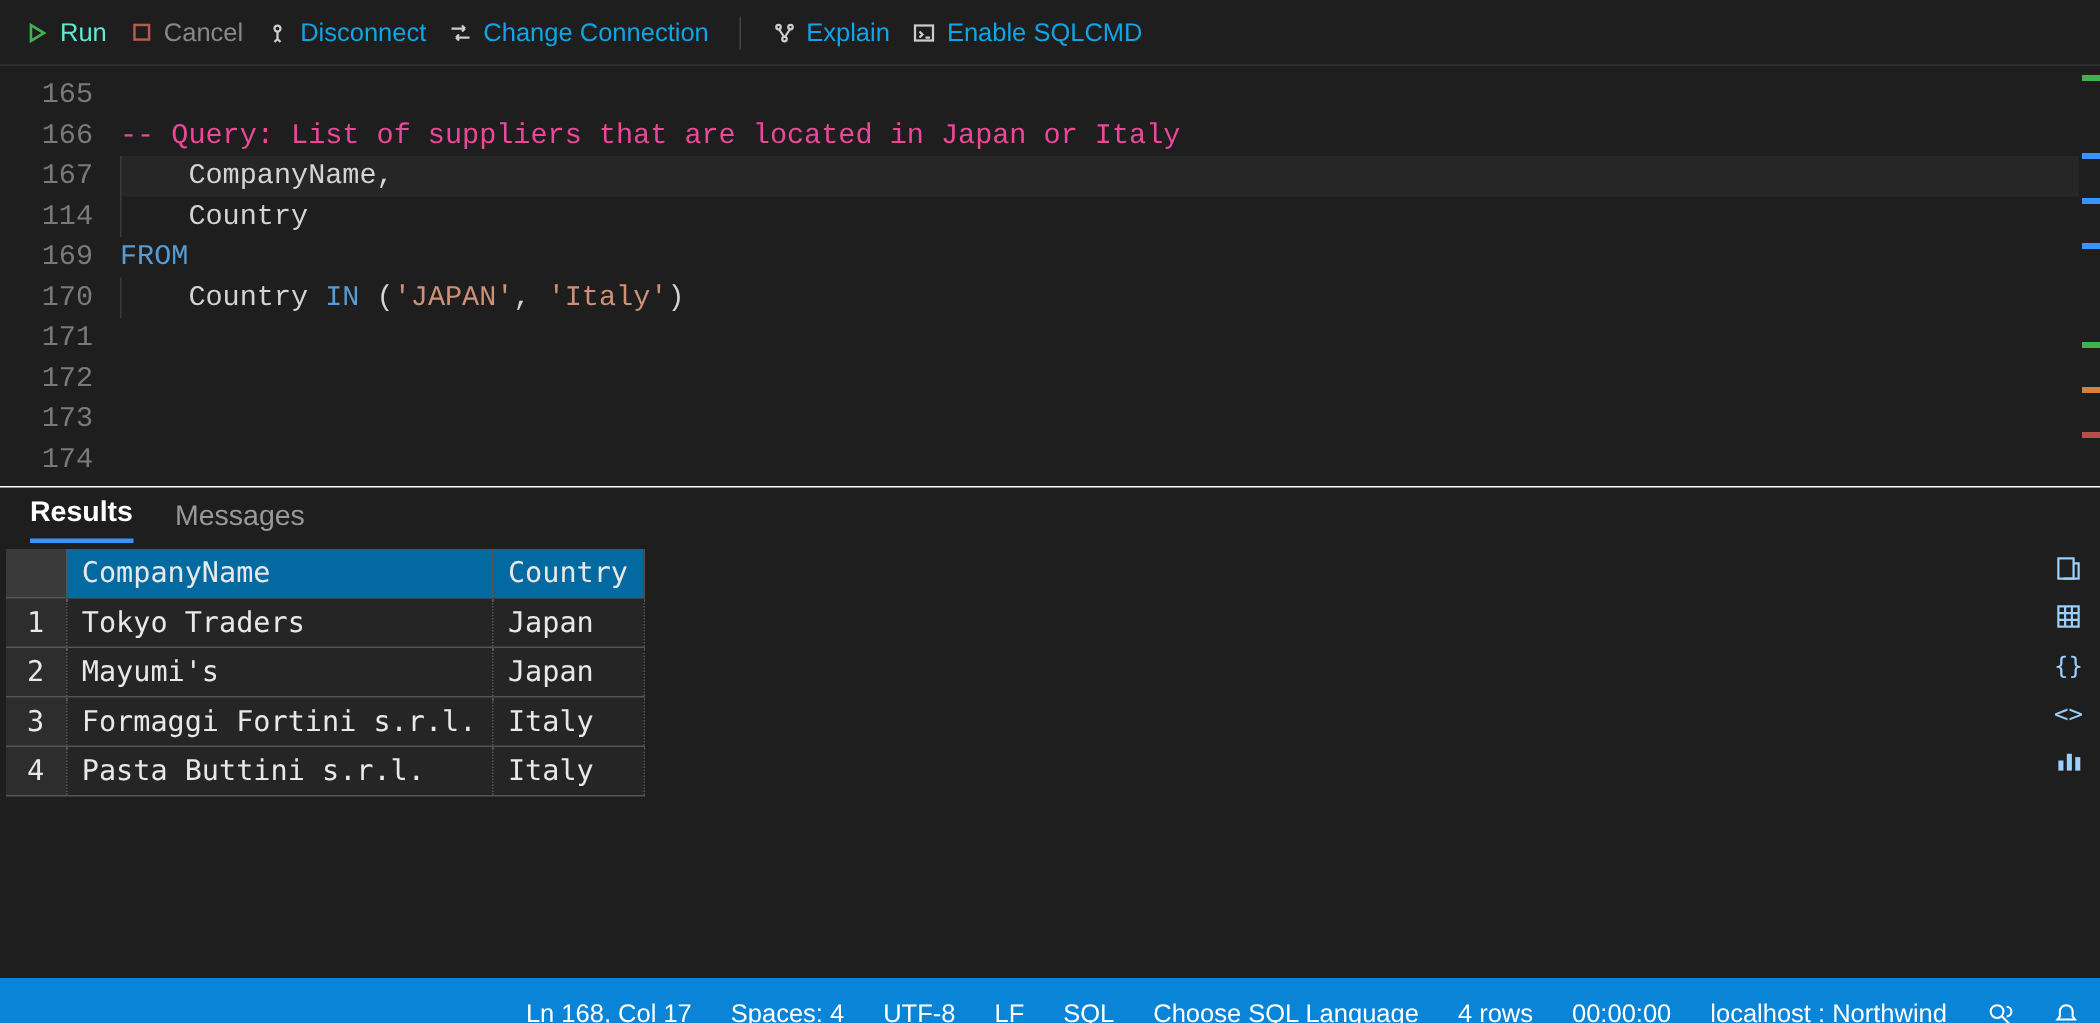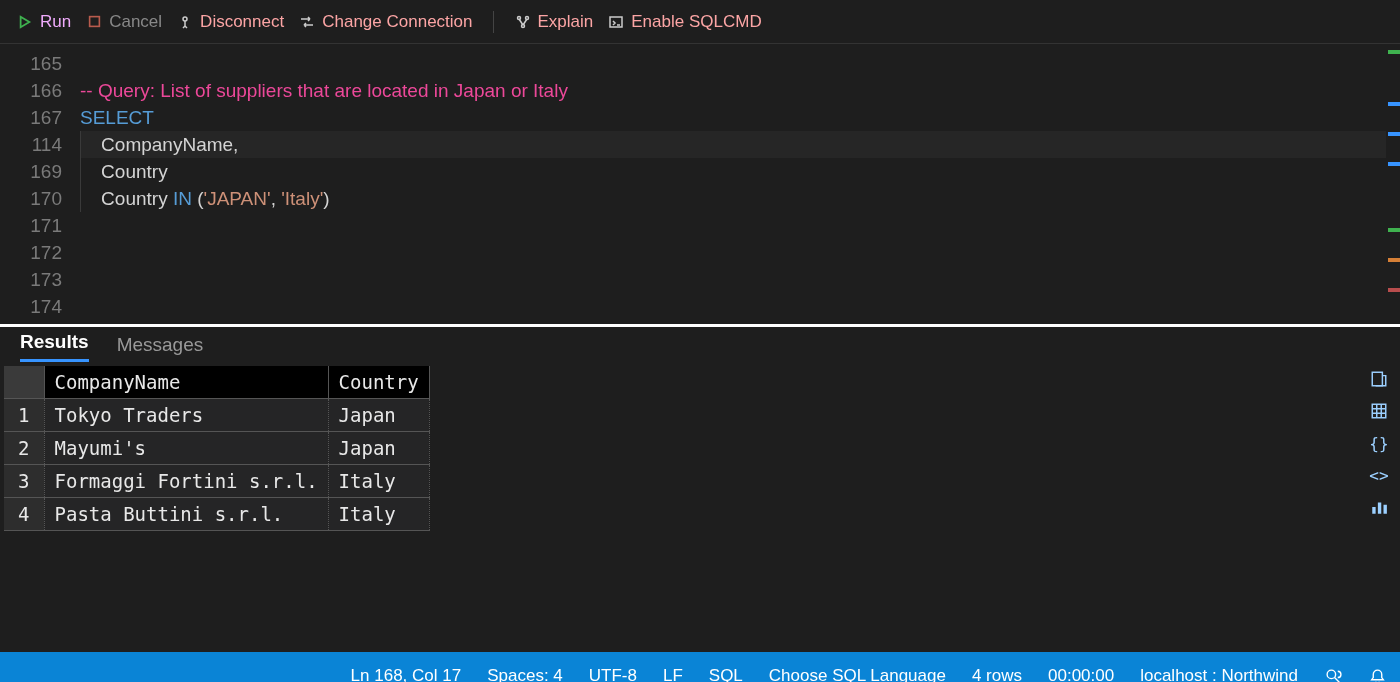--- a/index.html
+++ b/index.html
@@ -1,55 +1,55 @@
 <!DOCTYPE html>
 <html><head>
 <meta charset="utf-8">
 <style>
   * { box-sizing: border-box; margin: 0; padding: 0; }
   html, body { width: 1400px; height: 682px; overflow: hidden; background: #1e1e1e; font-family: "Segoe UI", Arial, sans-serif; color: #ccc; }
   .root { display: flex; flex-direction: column; width: 100%; height: 100%; }
 
   
   .toolbar { display: flex; align-items: center; height: 44px; background: #1e1e1e; border-bottom: 1px solid #333; padding: 0 16px; gap: 14px; font-size: 17px; }
-  .tb-item { display: flex; align-items: center; gap: 6px; color: #fca5a5; cursor: pointer; }
-  .tb-item.run { color: #f0abfc; }
+  .tb-item { display: flex; align-items: center; gap: 6px; color: #0ea5e9; cursor: pointer; }
+  .tb-item.run { color: #5eead4; }
   .tb-item.cancel { color: #888; }
   .tb-sep { width: 1px; height: 22px; background: #444; margin: 0 6px; }
   .db-select { display: flex; align-items: center; justify-content: space-between; border: 1px solid #6ea0d6; height: 32px; width: 230px; padding: 0 10px; color: #fff; font-weight: 600; font-size: 17px; cursor: pointer; }
   .ico { display: inline-flex; width: 18px; height: 18px; align-items: center; justify-content: center; }
   .run-ico svg { stroke: #3fb24f; }
   .stop-ico svg { stroke: #b85b4d; }
 
   
-  .editor { display: flex; flex: 0 0 auto; height: 280px; background: #1e1e1e; position: relative; font-family: Liberation Sans, sans-serif; font-size: 19px; line-height: 27px; }
+  .editor { display: flex; flex: 0 0 auto; height: 280px; background: #1e1e1e; position: relative; font-family: Liberation Mono, monospace; font-size: 19px; line-height: 27px; }
   .gutter { width: 80px; text-align: right; padding-right: 18px; color: #7a7a7a; padding-top: 6px; user-select: none; }
   .gutter div { height: 27px; }
   .code { flex: 1; padding-top: 6px; color: #d4d4d4; position: relative; }
   .code-line { height: 27px; white-space: pre; }
   .code-line.current { background: rgba(255,255,255,0.04); }
   .indent-guide { position: absolute; top: 0; bottom: 0; left: 0; width: 0; border-left: 1px solid #3a3a3a; }
   .tok-comment { color: #ec4899; }
   .tok-keyword { color: #569cd6; }
   .tok-string  { color: #ce9178; }
   .tok-plain   { color: #d4d4d4; }
   .minimap { width: 14px; background: #1e1e1e; position: relative; }
   .mm-mark { position: absolute; right: 0; width: 12px; height: 4px; }
 
   
-  .panel-tabs { display: flex; align-items: flex-end; height: 38px; background: #1e1e1e; border-top: 3px solid #ffffff; padding-left: 20px; gap: 28px; font-size: 19px; }
+  .panel-tabs { display: flex; align-items: flex-end; height: 38px; background: #1e1e1e; border-top: 1px solid #ffffff; padding-left: 20px; gap: 28px; font-size: 19px; }
   .ptab { color: #999; padding: 6px 0; cursor: pointer; }
   .ptab.active { color: #fff; font-weight: 600; border-bottom: 3px solid #3794ff; }
 
   
   .results-area { flex: 1; display: flex; background: #1e1e1e; position: relative; }
   .grid-wrap { padding: 4px 0 0 4px; }
   table.grid { border-collapse: collapse; font-family: "Menlo","Consolas",monospace; font-size: 19px; color: #e8e8e8; }
   table.grid th, table.grid td { text-align: left; padding: 5px 10px; }
-  table.grid thead th { background: #000000; font-weight: 400; border-right: 1px solid #555; }
+  table.grid thead th { background: #0369a1; font-weight: 400; border-right: 1px solid #555; }
   table.grid thead th.rownum { background: #3a3a3a; width: 40px; }
   table.grid tbody td { border-top: 1px solid #555; border-right: 1px dotted #555; background: #252526; }
   table.grid tbody td.rownum { background: #2d2d2d; text-align: center; width: 40px; }
   table.grid tbody tr:last-child td { border-bottom: 1px solid #555; }
 
   .side-icons { position: absolute; right: 10px; top: 6px; display: flex; flex-direction: column; gap: 10px; }
   .side-icons .sico { width: 22px; height: 22px; display: flex; align-items: center; justify-content: center; color: #9cd0ff; cursor: pointer; font-size: 16px; }
 
   
   .statusbar { height: 30px; background: #0a84d6; color: #fff; display: flex; align-items: center; font-size: 17px; padding: 0 14px; gap: 26px; }
@@ -130,23 +130,23 @@
         <div>169</div>
         <div>170</div>
         <div>171</div>
         <div>172</div>
         <div>173</div>
         <div>174</div>
       </div>
     <div class="code" id="code">
         <div class="code-line" style="position: relative;"></div>
         <div class="code-line" style="position: relative;"><span class="tok-comment">-- Query: List of suppliers that are located in Japan or Italy</span></div>
-        <div class="code-line" style="position: relative;"><span class="tok-keyword">SELECT</span></div>
         <div class="code-line current" style="position: relative;"><span class="indent-guide"></span><span class="tok-plain">    CompanyName,</span></div>
         <div class="code-line" style="position: relative;"><span class="indent-guide"></span><span class="tok-plain">    Country</span></div>
+        <div class="code-line" style="position: relative;"><span class="tok-keyword">FROM</span></div>
         <div class="code-line" style="position: relative;"><span class="indent-guide"></span><span class="tok-plain">    Country </span><span class="tok-keyword">IN</span><span class="tok-plain"> (</span><span class="tok-string">'JAPAN'</span><span class="tok-plain">, </span><span class="tok-string">'Italy'</span><span class="tok-plain">)</span></div>
         <div class="code-line" style="position: relative;"></div>
       </div>
     <div class="minimap" id="minimap">
         <div class="mm-mark" style="top: 6px; background: rgb(63, 178, 79);"></div>
         <div class="mm-mark" style="top: 58px; background: rgb(55, 148, 255);"></div>
         <div class="mm-mark" style="top: 88px; background: rgb(55, 148, 255);"></div>
         <div class="mm-mark" style="top: 118px; background: rgb(55, 148, 255);"></div>
         <div class="mm-mark" style="top: 184px; background: rgb(63, 178, 79);"></div>
         <div class="mm-mark" style="top: 214px; background: rgb(214, 127, 54);"></div>

